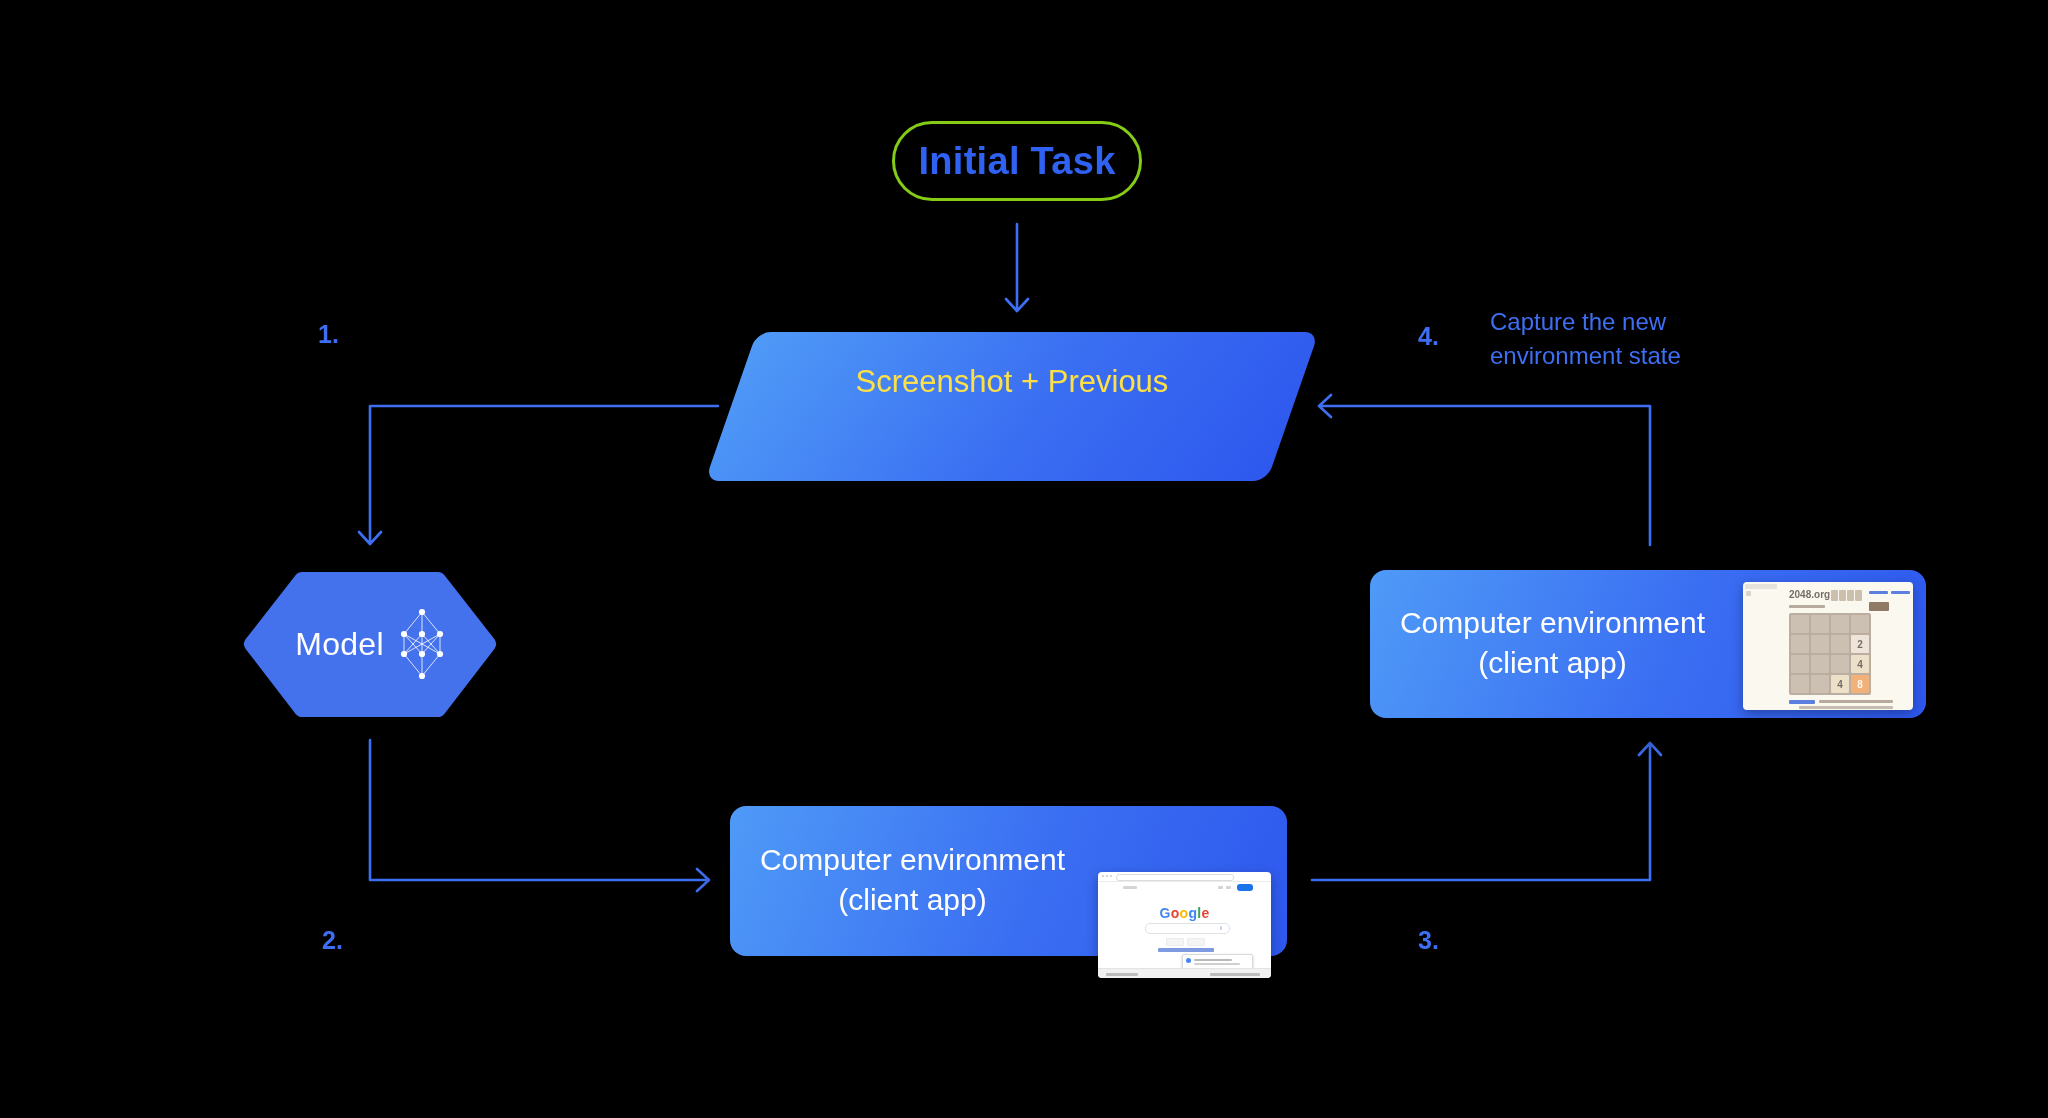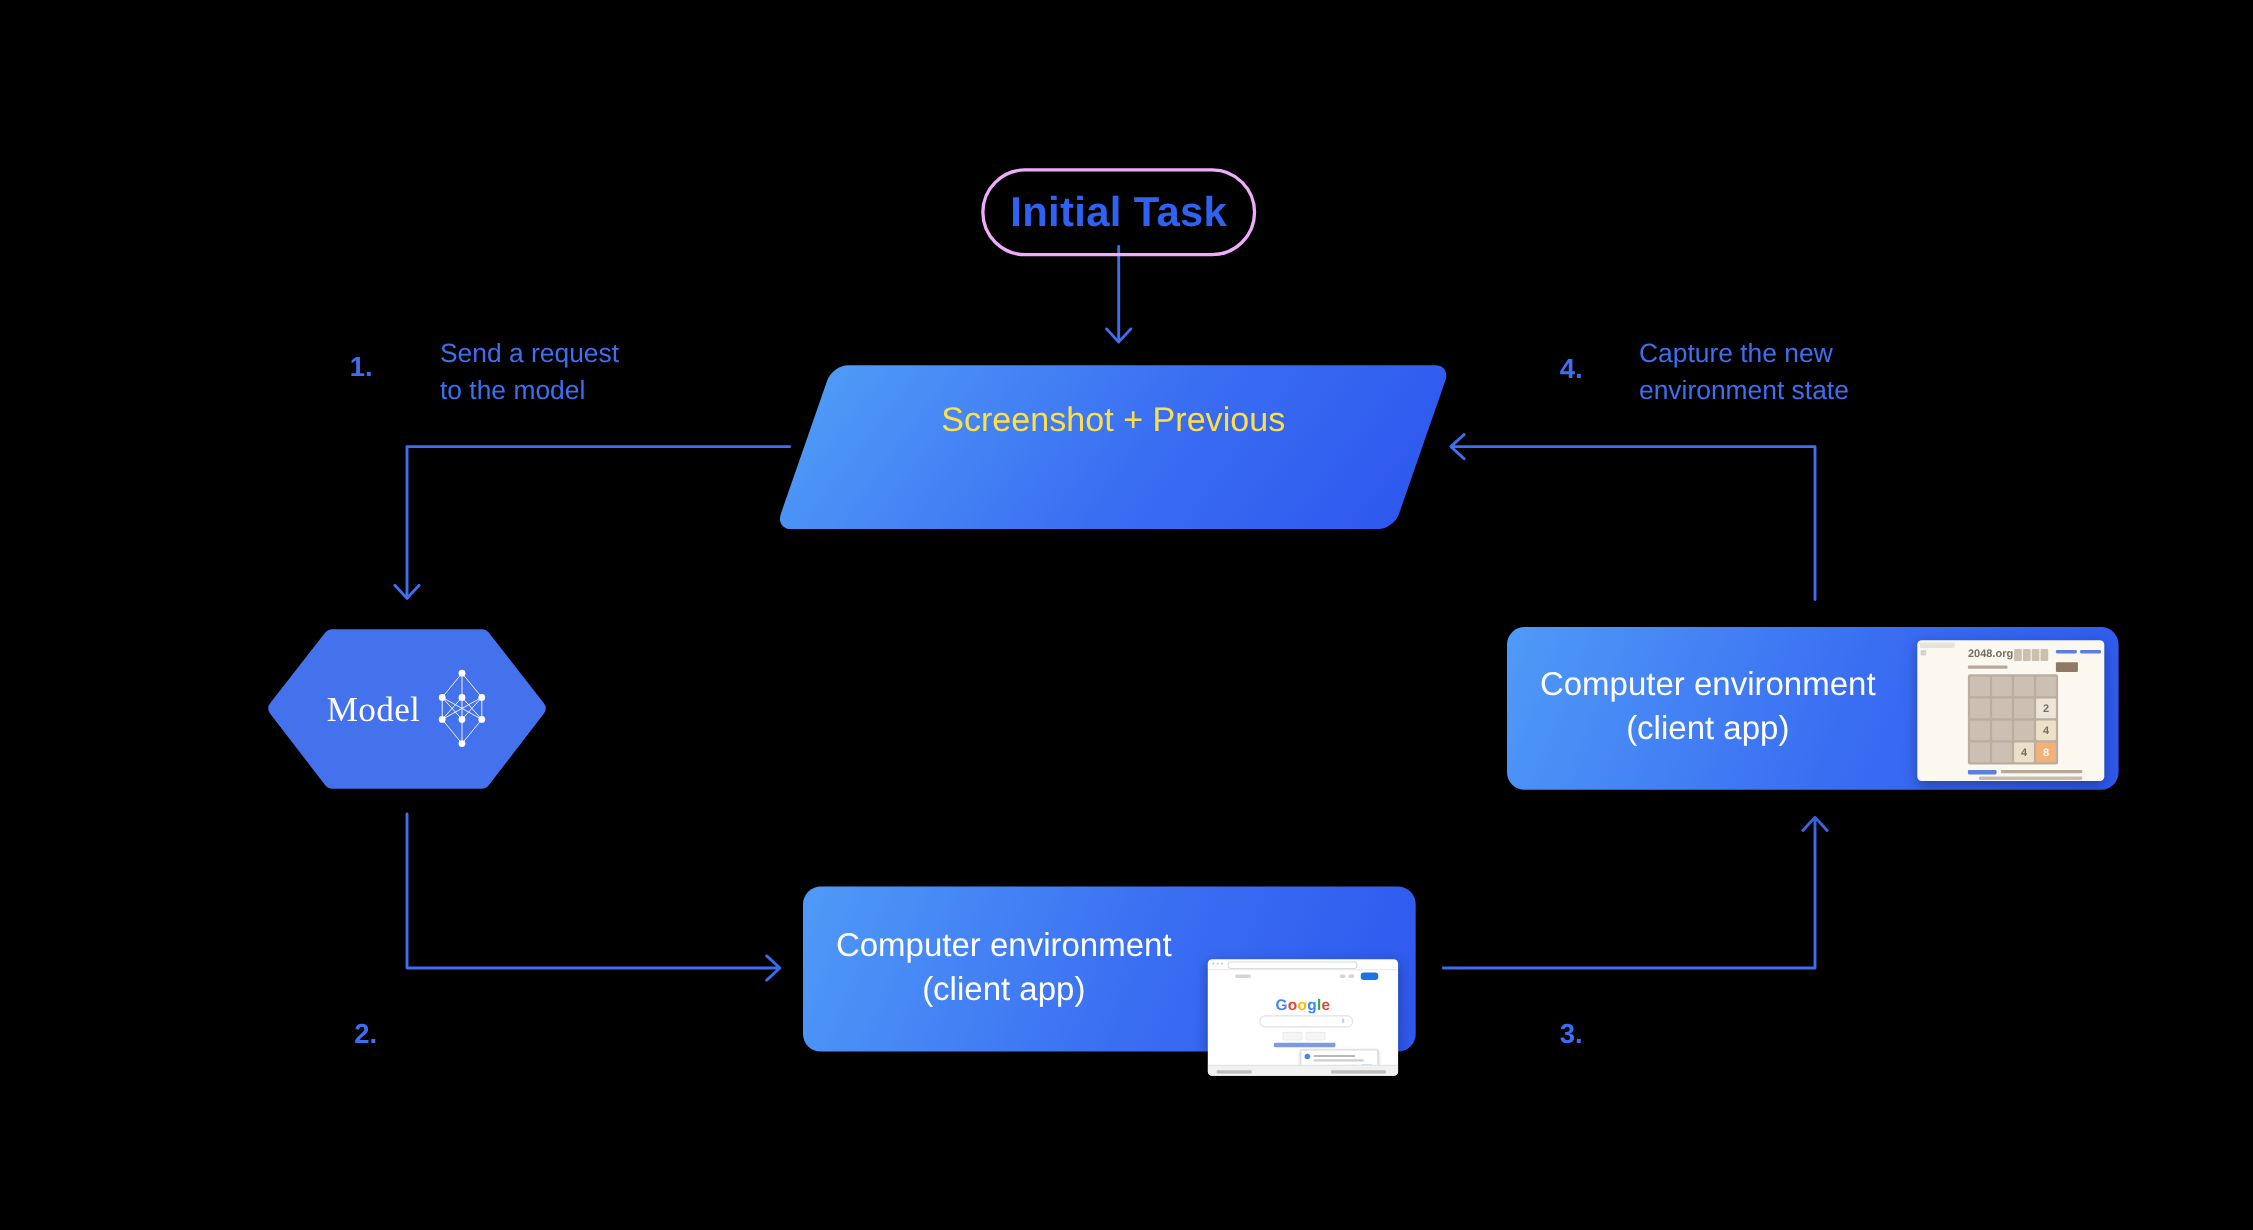--- a/index.html
+++ b/index.html
@@ -3,32 +3,32 @@
 <meta charset="utf-8">
 <style>
   html,body{margin:0;padding:0;background:#000;}
   .stage{position:relative;width:2048px;height:1118px;background:#000;overflow:hidden;
          font-family:"Liberation Sans",sans-serif;}
   .abs{position:absolute;}
   
   svg.layer{position:absolute;left:0;top:0;width:2048px;height:1118px;}
   .arrow{stroke:#3e6ff3;stroke-width:2.6;fill:none;stroke-linecap:round;stroke-linejoin:round;}
   
-  .pill{left:892px;top:121px;width:250px;height:80px;border:3px solid #f0abfc;border-radius:42px;
-        display:flex;align-items:center;justify-content:center;box-sizing:border-box;margin-top:32px;}
+  .pill{left:892px;top:121px;width:250px;height:80px;border:3px solid #84cc16;border-radius:42px;
+        display:flex;align-items:center;justify-content:center;box-sizing:border-box;}
   .pill span{color:#2f62f2;font-size:38px;font-weight:600;letter-spacing:.3px;}
   
   .para{left:705px;top:332px;width:562px;height:149px;border-radius:14px;
         transform:skewX(-19.2deg);transform-origin:bottom left;
         background:linear-gradient(112deg,#4f9af7 0%,#3a6ef2 55%,#2e58ee 100%);}
   .para-text{left:812px;top:360px;width:400px;text-align:center;color:#fde047;
              font-size:31px;line-height:43px;font-weight:400;}
   
   .model-content{left:252px;top:586px;width:236px;height:116px;display:flex;align-items:center;
-                 justify-content:center;gap:15px;font-family:Liberation Serif, serif;}
+                 justify-content:center;gap:15px;}
   .model-content .lbl{color:#fff;font-size:32px;font-weight:400;letter-spacing:.3px;}
   
   .envbox{border-radius:16px;background:linear-gradient(112deg,#4f9af7 0%,#3a6ef2 55%,#2e58ee 100%);
           box-shadow:0 14px 34px rgba(0,0,0,.55);}
   .envbox-right{left:1370px;top:570px;width:556px;height:148px;}
   .envbox-bottom{left:730px;top:806px;width:557px;height:150px;}
   .env-text{color:#fff;font-size:30px;line-height:40px;font-weight:400;text-align:center;}
   .env-text-right{left:1385px;top:603px;width:335px;}
   .env-text-bottom{left:745px;top:840px;width:335px;}
   
@@ -101,24 +101,20 @@
           <circle cx="41" cy="28" r="3.1"></circle>
         <circle cx="5" cy="48" r="3.1"></circle>
           <circle cx="23" cy="48" r="3.1"></circle>
           <circle cx="41" cy="48" r="3.1"></circle>
         <circle cx="23" cy="70" r="3.1"></circle>
       </g>
     </svg>
   </div>
 
   <div class="abs stepnum" style="left:318px;top:320px;">1.</div>
-  <div class="abs steptxt" style="left:400px;top:305px;">
-    <div>Send a request</div>
-    <div>to the model</div>
-  </div>
 
   <div class="abs stepnum" style="left:322px;top:926px;">2.</div>
 
   <div class="abs stepnum" style="left:1418px;top:926px;">3.</div>
 
   <div class="abs stepnum" style="left:1418px;top:322px;">4.</div>
   <div class="abs steptxt" style="left:1490px;top:305px;">
     <div>Capture the new</div>
     <div>environment state</div>
   </div>

